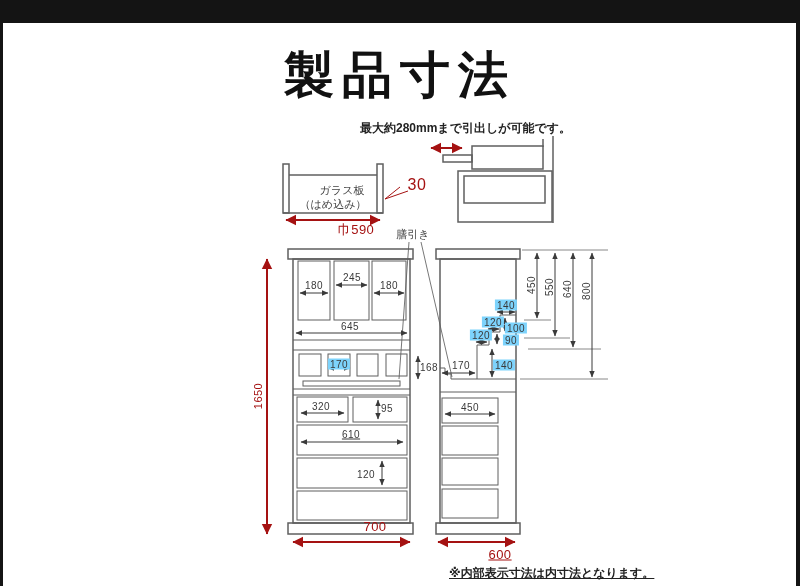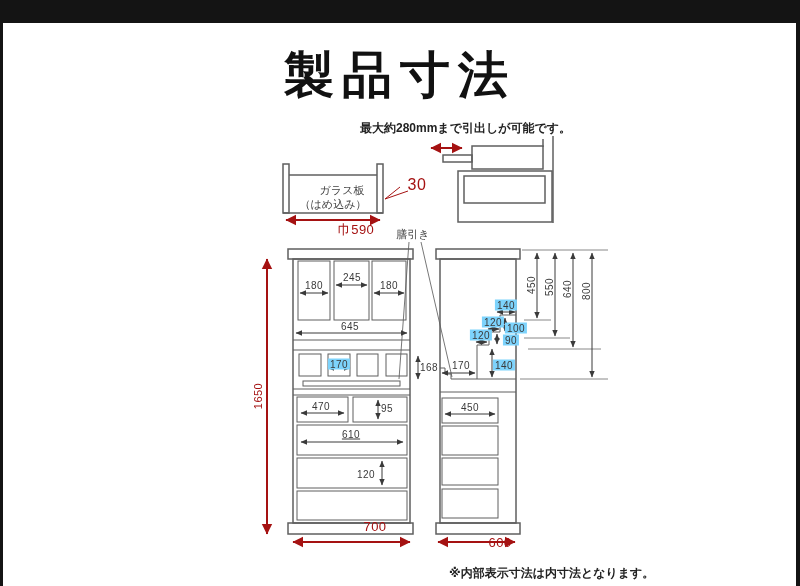--- a/index.html
+++ b/index.html
@@ -138,43 +138,43 @@
       <line x1="528" y1="331" x2="601" y2="331" stroke="#888"></line>
       <line x1="592" y1="235" x2="592" y2="359" marker-start="url(#ab)" marker-end="url(#ab)"></line>
       <line x1="520" y1="361" x2="608" y2="361" stroke="#888"></line>
     </g>
     <line x1="438" y1="524" x2="515" y2="524" stroke="#a51212" stroke-width="2" marker-start="url(#ar)" marker-end="url(#ar)"></line>
   </svg>
 
   <div class="title">製品寸法</div>
 
   <div class="note" style="left:360px;top:102px;">最大約280mmまで引出しが可能です。</div>
-  <div class="note" style="left:449px;top:547px;">※内部表示寸法は内寸法となります。</div>
+  <div class="note" style="left:449px;top:547px;text-decoration:underline;">※内部表示寸法は内寸法となります。</div>
 
   <div class="jp" style="left:342px;top:172px;">ガラス板</div>
   <div class="jp" style="left:333px;top:186px;">（はめ込み）</div>
   <div class="dim red" style="left:417px;top:167px;font-size:16px;">30</div>
   <div class="dim red big" style="left:333px;top:212px;">巾590</div>
 
   <div class="jp" style="left:413px;top:216px;">膳引き</div>
 
   <div class="dim rot red" style="left:258px;top:378px;font-size:11px;">1650</div>
   <div class="dim red big" style="left:352px;top:508px;">700</div>
   <div class="dim" style="left:314px;top:267px;">180</div>
   <div class="dim" style="left:352px;top:259px;">245</div>
   <div class="dim" style="left:389px;top:267px;">180</div>
   <div class="dim" style="left:350px;top:308px;">645</div>
   <div class="dim bg" style="left:339px;top:346px;">170</div>
   <div class="dim" style="left:429px;top:349px;">168</div>
-  <div class="dim" style="left:321px;top:388px;">470</div>
+  <div class="dim" style="left:321px;top:388px;">320</div>
   <div class="dim" style="left:387px;top:390px;">95</div>
   <div class="dim" style="left:351px;top:416px;text-decoration:underline;">610</div>
   <div class="dim" style="left:366px;top:456px;">120</div>
 
-  <div class="dim red big" style="left:477px;top:524px;">600</div>
+  <div class="dim red big" style="left:477px;top:536px;text-decoration:underline;">600</div>
   <div class="dim" style="left:470px;top:389px;">450</div>
   <div class="dim rot" style="left:531px;top:267px;">450</div>
   <div class="dim rot" style="left:549px;top:269px;">550</div>
   <div class="dim rot" style="left:567px;top:271px;">640</div>
   <div class="dim rot" style="left:586px;top:273px;">800</div>
   <div class="dim bg" style="left:506px;top:287px;">140</div>
   <div class="dim bg" style="left:493px;top:304px;">120</div>
   <div class="dim bg" style="left:516px;top:310px;">100</div>
   <div class="dim bg" style="left:481px;top:317px;">120</div>
   <div class="dim bg" style="left:511px;top:322px;">90</div>

